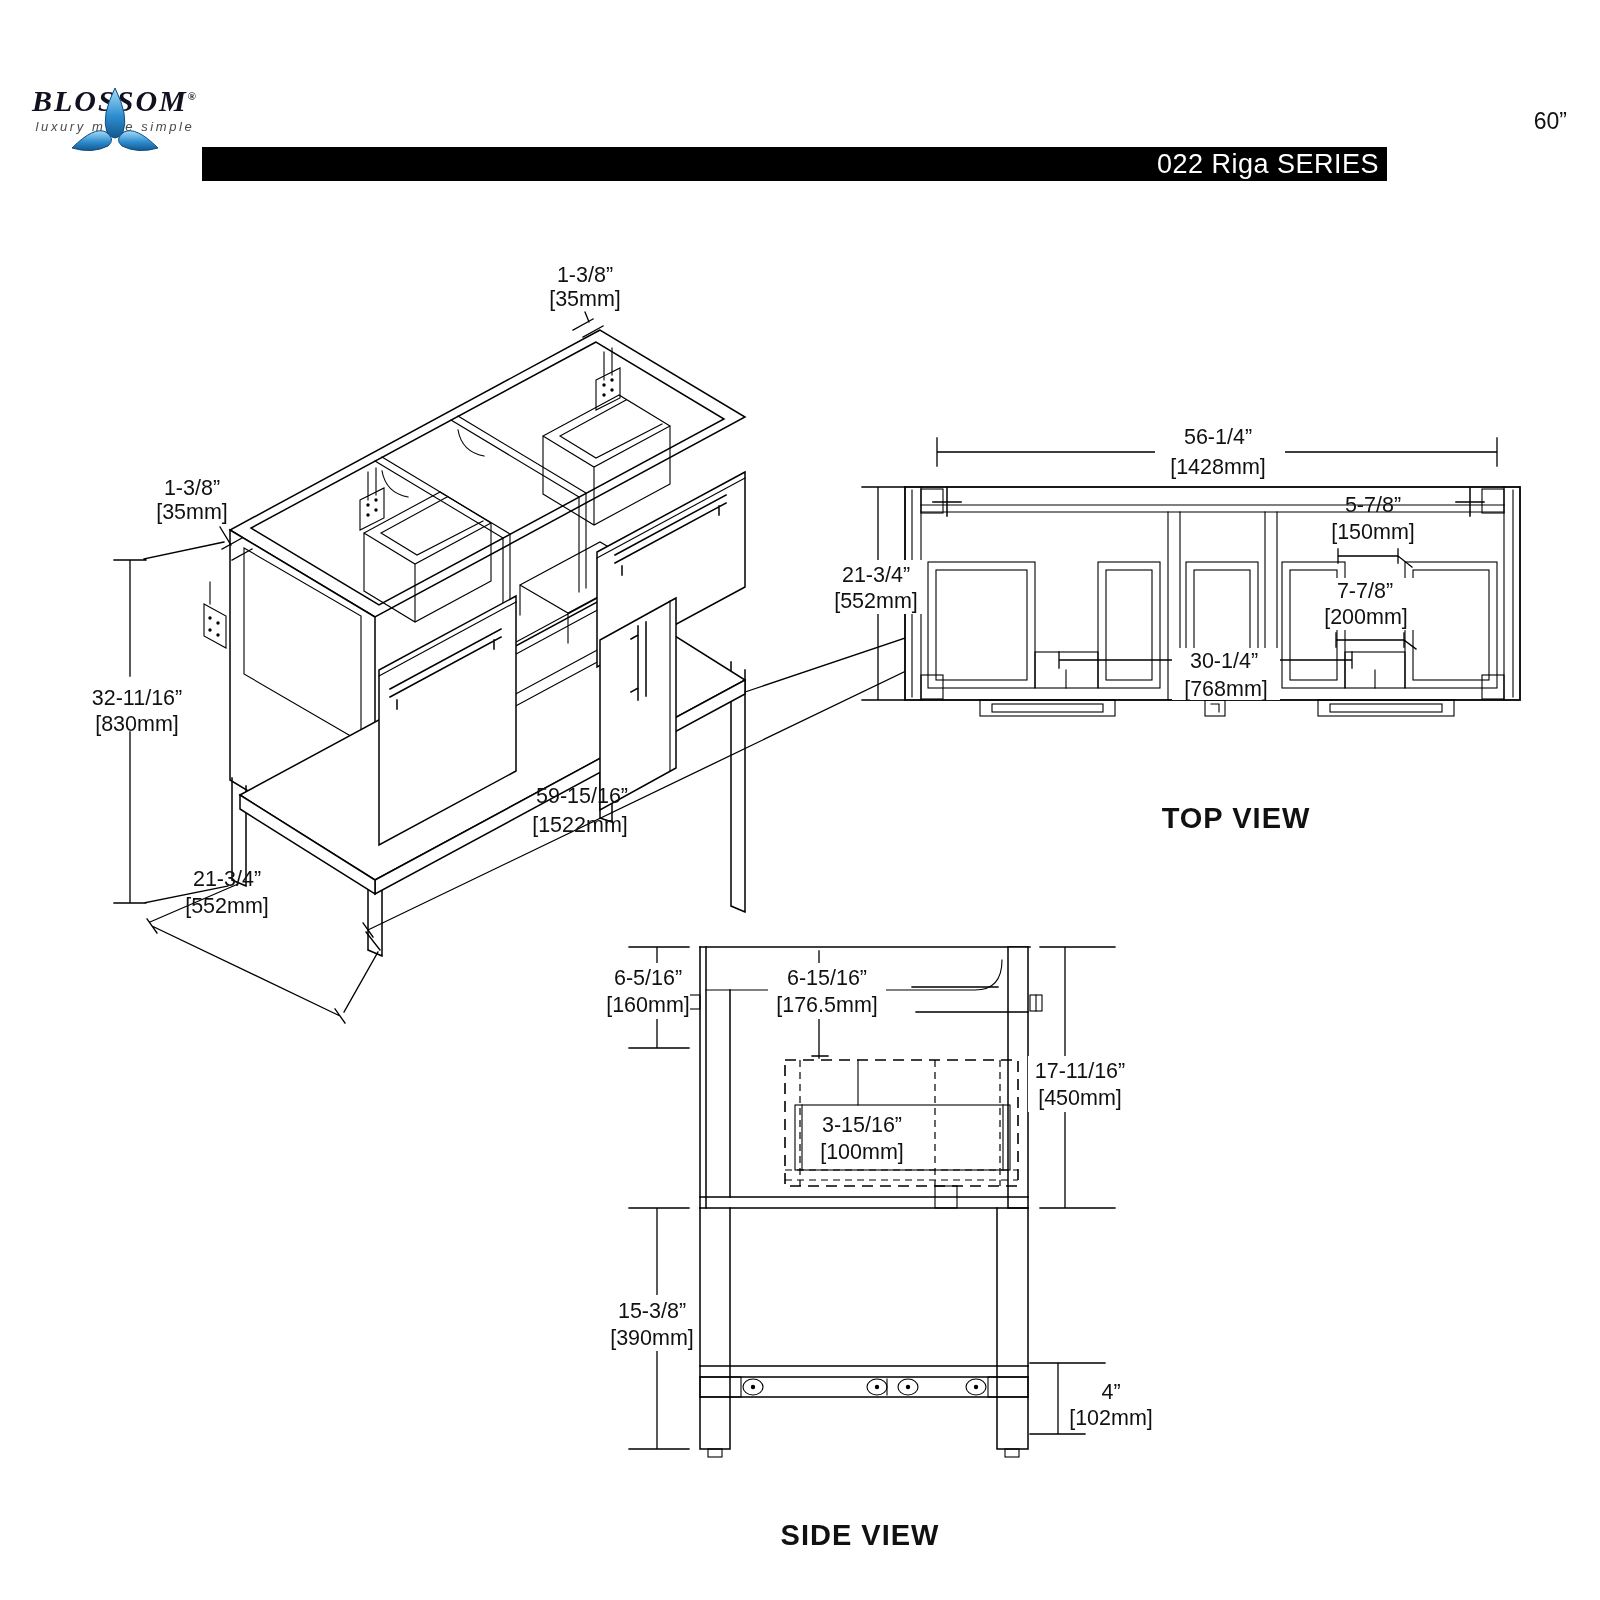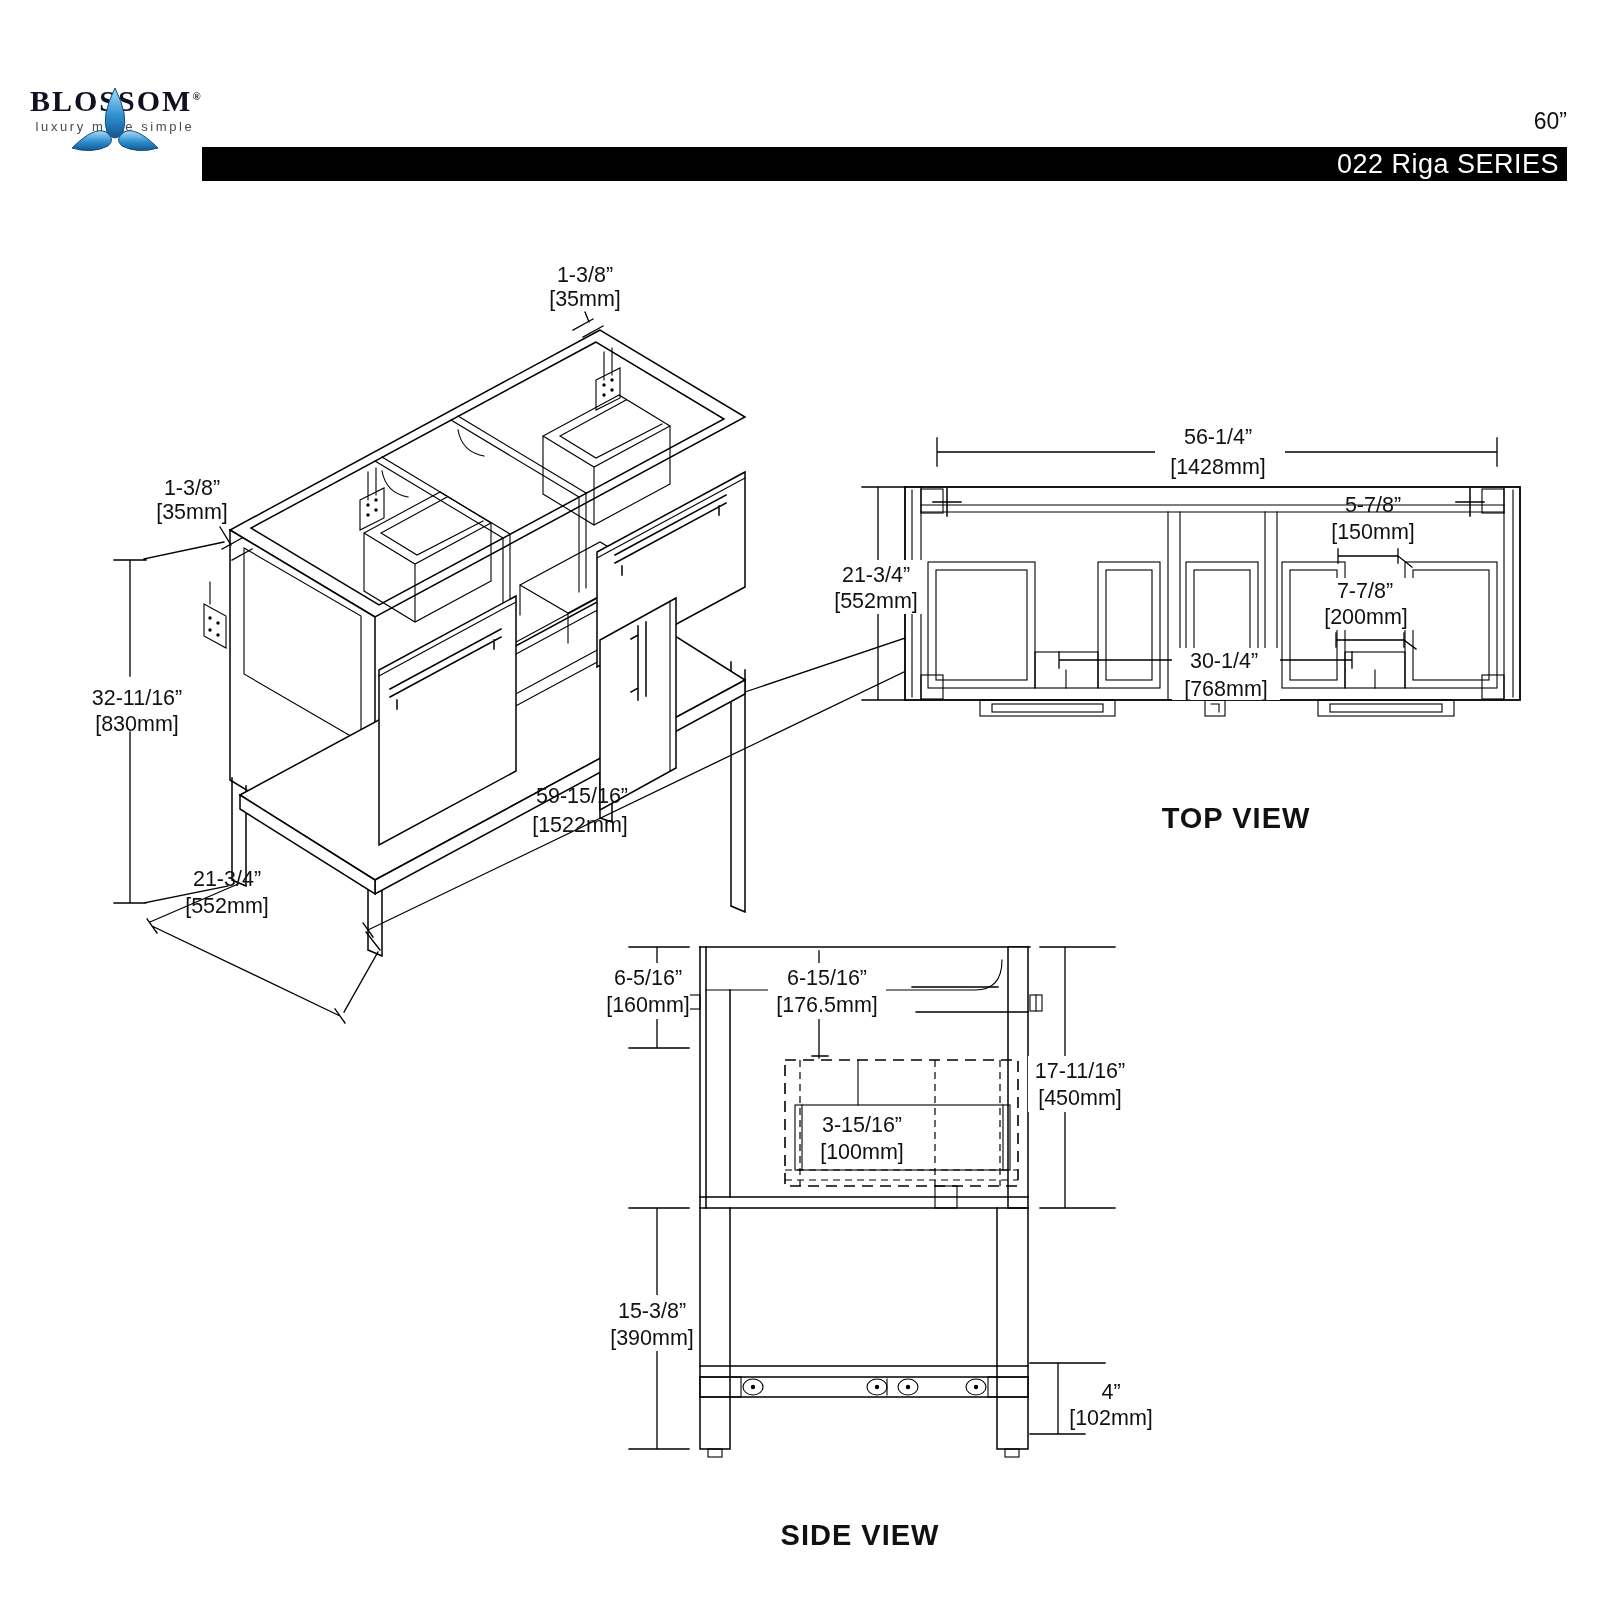--- a/index.html
+++ b/index.html
@@ -1,25 +1,25 @@
 <!DOCTYPE html>
 <html><head>
 <meta charset="utf-8">
 <style>
   html,body{margin:0;padding:0;background:#ffffff;}
   #page{position:relative;width:1600px;height:1600px;background:#ffffff;overflow:hidden;
         font-family:"Liberation Sans", sans-serif;}
   
-  #logo{position:absolute;left:30px;top:86px;width:170px;text-align:center;}
+  #logo{position:absolute;left:30px;top:86px;width:170px;text-align:center;font-style:italic;}
   #brand{font-family:"Liberation Serif", serif;font-weight:bold;font-size:30px;
          letter-spacing:2px;color:#101020;line-height:1;white-space:nowrap;}
   #brand sup{font-size:11px;}
   #tagline{font-size:13px;color:#4a4a4a;letter-spacing:2.6px;margin-top:3px;white-space:nowrap;}
   #size-label{position:absolute;top:108px;right:33px;font-size:23px;color:#111;margin-left:21px;}
-  #series-bar{position:absolute;left:202px;top:147px;width:1365px;height:34px;background:#000;
+  #series-bar{position:absolute;left:202px;top:147px;width:1185px;height:34px;background:#000;
               display:flex;align-items:center;justify-content:flex-end;}
   #series-bar span{color:#fff;font-size:27px;padding-right:8px;letter-spacing:0.5px;}
   
   svg{position:absolute;left:0;top:0;}
   .ln{stroke:#000;stroke-width:1.5;fill:none;stroke-linecap:square;}
   .lnt{stroke:#000;stroke-width:1.1;fill:none;stroke-linecap:square;}
   .face{stroke:#000;stroke-width:1.5;fill:#ffffff;}
   .dim{stroke:#000;stroke-width:1.3;fill:none;stroke-linecap:square;}
   .dash{stroke:#000;stroke-width:1.6;fill:none;stroke-dasharray:11 7;}
   .dash2{stroke:#000;stroke-width:1.2;fill:none;stroke-dasharray:7 5;}

